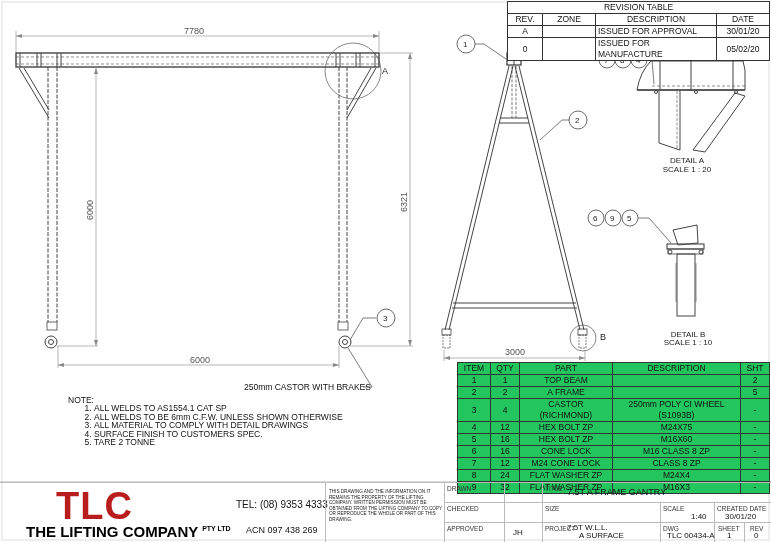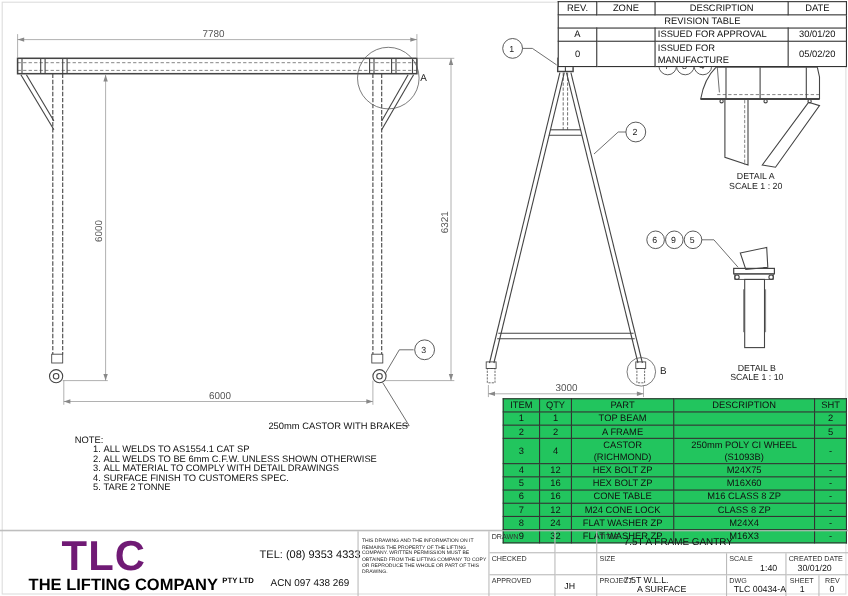--- a/index.html
+++ b/index.html
@@ -22,21 +22,21 @@
   .bom .c { text-align:center; }
 
   
   .notes { position:absolute; left:68px; top:396px; font-size:8.5px; line-height:8.4px; }
   .notes .hd { margin-left:0; }
   .notes ol { margin:0; padding-left:26px; }
   .castor-label { position:absolute; left:244px; top:382px; font-size:8.5px; }
 
   
   .tb { position:absolute; left:0; top:482px; width:771px; height:60px; border-top:1px solid #bbb; }
-  .tlc-logo { position:absolute; left:56px; top:2px; font-size:38px; font-weight:bold; letter-spacing:1px; color:#701a75; }
+  .tlc-logo { position:absolute; left:56px; top:2px; font-size:38px; font-weight:bold; letter-spacing:1px; color:#b91c1c; }
   .tlc-name { position:absolute; left:26px; top:40px; font-size:15px; font-weight:bold; color:#000; }
   .tlc-pty { font-size:7px; vertical-align:super; font-weight:bold; }
   .tel { position:absolute; left:236px; top:16px; font-size:10px; font-weight:normal; }
   .acn { position:absolute; left:246px; top:42px; font-size:9px; }
   .legal { position:absolute; left:325px; top:0; width:120px; height:60px; border-left:1px solid #bbb; border-right:1px solid #bbb;
            font-size:4.6px; line-height:5.6px; padding:6px 0 0 3px; box-sizing:border-box; color:#222; }
   .tbgrid { position:absolute; left:445px; top:0; width:326px; height:60px; }
   .cell { position:absolute; border-right:1px solid #bbb; border-bottom:1px solid #bbb; box-sizing:border-box; }
   .lbl { position:absolute; left:2px; top:2px; font-size:6.5px; color:#333; }
   .val { position:absolute; font-size:9px; color:#111; }
@@ -212,28 +212,28 @@
     <text class="t" x="627" y="221" font-size="8">5</text>
     <text class="t" x="688" y="337" font-size="8" text-anchor="middle">DETAIL B</text>
     <text class="t" x="688" y="345" font-size="8" text-anchor="middle">SCALE 1 : 10</text>
 
     <line x1="0" y1="482" x2="771" y2="482" stroke="#bbb"></line>
   </svg>
 
   <table class="rev">
     <tbody>
         <tr>
+          <th colspan="4" class="c">REVISION TABLE</th>
+        </tr>
+    <tr>
       <th class="c" style="width:30px">REV.</th>
       <th class="c" style="width:48px">ZONE</th>
       <th class="c">DESCRIPTION</th>
       <th class="c" style="width:48px">DATE</th>
     </tr>
-    <tr>
-          <th colspan="4" class="c">REVISION TABLE</th>
-        </tr>
     <tr>
       <td class="c">A</td>
       <td></td>
       <td>ISSUED FOR APPROVAL</td>
       <td class="c">30/01/20</td>
     </tr>
     <tr>
       <td class="c">0</td>
       <td></td>
       <td>ISSUED FOR MANUFACTURE</td>
@@ -295,21 +295,21 @@
     <tr>
           <td class="c">5</td>
           <td class="c">16</td>
           <td>HEX BOLT ZP</td>
           <td>M16X60</td>
           <td class="c">-</td>
         </tr>
     <tr>
           <td class="c">6</td>
           <td class="c">16</td>
-          <td>CONE TABLE</td>
+          <td>CONE LOCK</td>
           <td>M16 CLASS 8 ZP</td>
           <td class="c">-</td>
         </tr>
     <tr>
           <td class="c">7</td>
           <td class="c">12</td>
           <td>M24 CONE LOCK</td>
           <td>CLASS 8 ZP</td>
           <td class="c">-</td>
         </tr>

